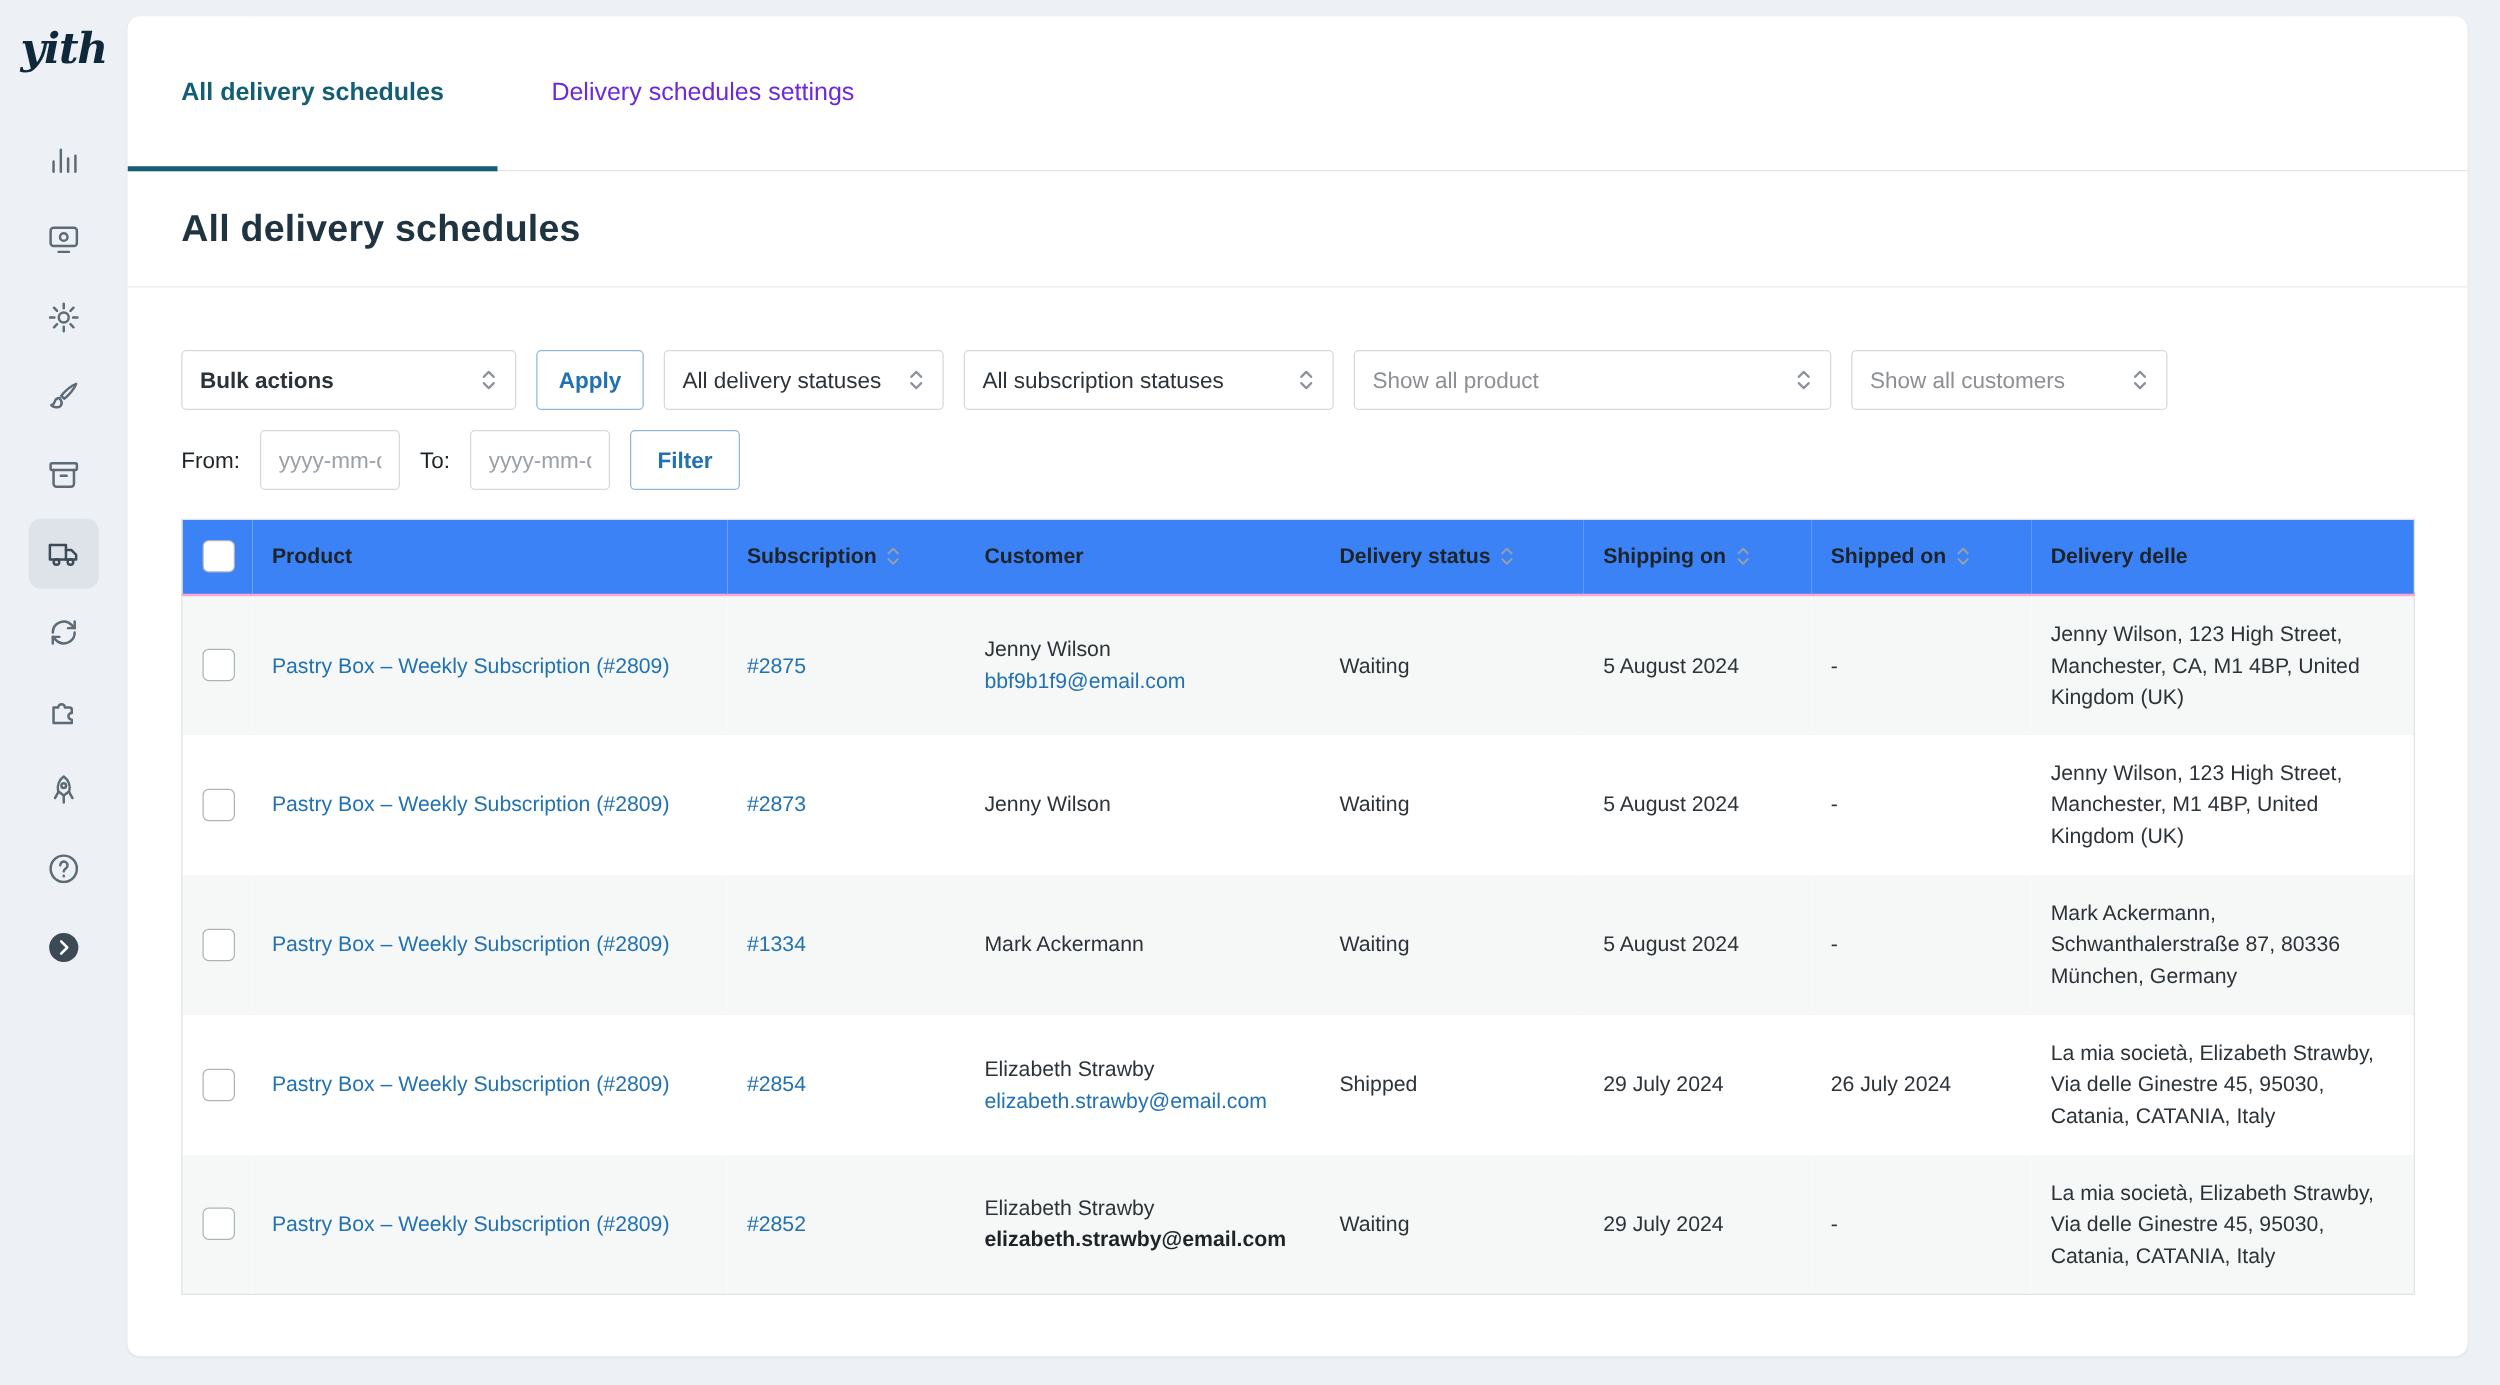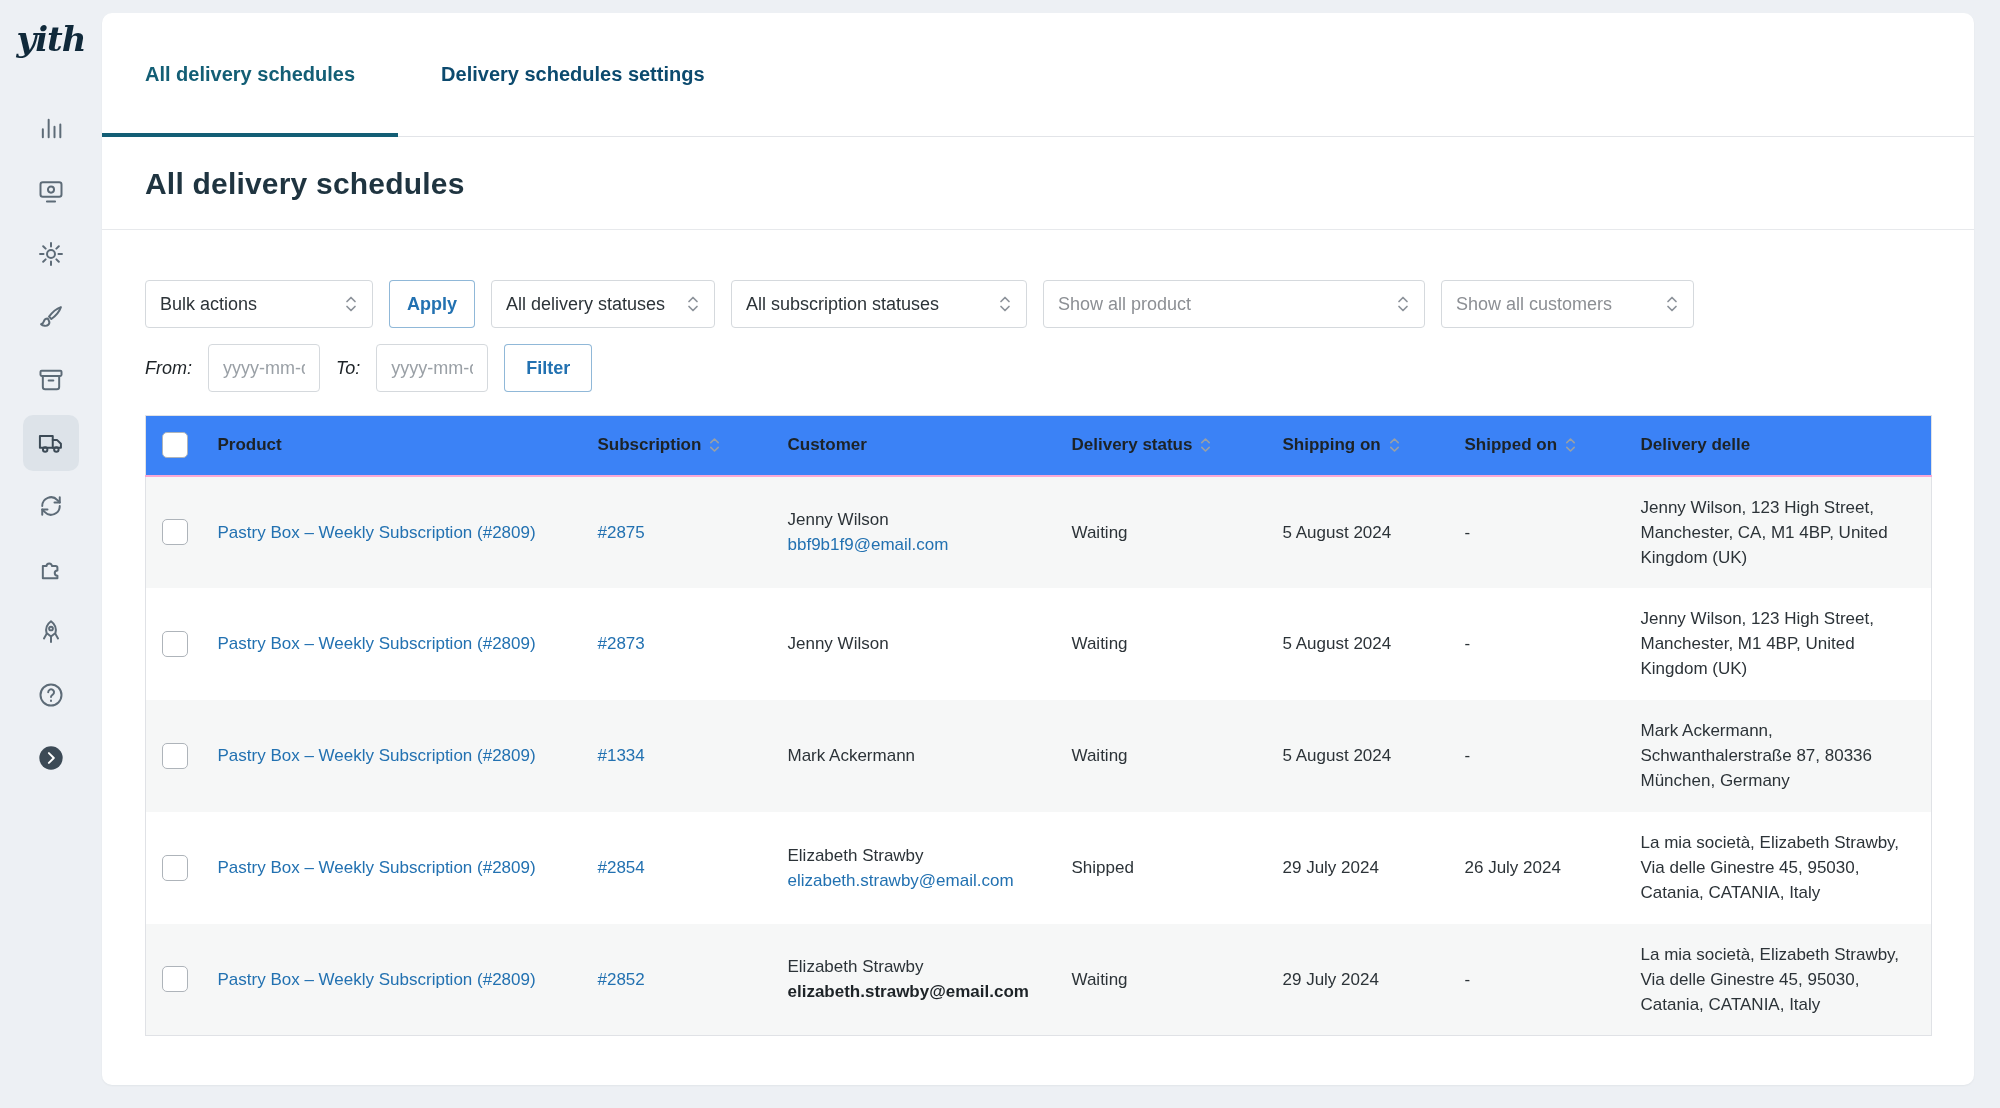--- a/index.html
+++ b/index.html
@@ -39,22 +39,22 @@
 
   
   .card{
     flex:1;margin:13px 26px 23px 0;background:#fff;border-radius:10px;
     box-shadow:0 1px 2px rgba(20,30,40,.05);overflow:hidden;
   }
 
   
   .tabbar{display:flex;height:124px;border-bottom:1px solid var(--border);}
   .tab{
-    padding:0 43px;display:flex;align-items:center;font-size:20px;color:#0c4a6e;
-    cursor:pointer;position:relative;font-weight:700;
+    padding:0 43px;display:flex;align-items:center;font-size:20px;color:#6d28d9;
+    cursor:pointer;position:relative;font-weight:400;
   }
   .tab.active{color:var(--accent);font-weight:700;}
   .tab.active::after{
     content:"";position:absolute;left:0;right:0;bottom:-1px;height:4px;background:var(--accent);
   }
 
   
   .page-head{
     display:flex;align-items:center;gap:28px;padding:30px 43px 28px;border-bottom:1px solid #e7e9ec;
   }
@@ -74,23 +74,23 @@
     height:48px;border:1px solid #d5d9dd;border-radius:4px;background:#fff;
     display:flex;align-items:center;justify-content:space-between;
     padding:0 14px;font-size:18px;color:#2c3338;cursor:pointer;
   }
   .select .stepper{width:14px;height:22px;flex:0 0 14px;margin-left:12px;}
   .select.muted span{color:var(--muted);}
   .ghost-btn{
     height:48px;border:1px solid rgba(34,113,177,.5);background:#fff;border-radius:4px;
     color:var(--link);font-size:18px;font-weight:600;cursor:pointer;font-family:inherit;
   }
-  .w-bulk{width:228px;} .w-apply{width:86px;} .w-dstat{width:224px;} .w-sstat{width:296px;}
+  .w-bulk{width:268px;font-weight:bold;} .w-apply{width:86px;} .w-dstat{width:224px;} .w-sstat{width:296px;}
   .w-prod{width:382px;} .w-cust{width:253px;} .w-filter{width:88px;}
-  .date-label{font-size:18px;color:#1d2327;font-weight:500;font-style:italic;}
+  .date-label{font-size:18px;color:#1d2327;font-weight:500;}
   .date-input{
     width:112px;height:48px;border:1px solid #d5d9dd;border-radius:4px;padding:0 14px;
     font-size:18px;font-family:inherit;color:#2c3338;background:#fff;
   }
   .date-input::placeholder{color:#9aa0a6;}
 
   
   .table-wrap{margin:23px 43px 0;}
   table{width:100%;border-collapse:collapse;border:1px solid #e0e2e6;table-layout:fixed;}
   col.c-check{width:56px;} col.c-product{width:380px;} col.c-sub{width:190px;}

